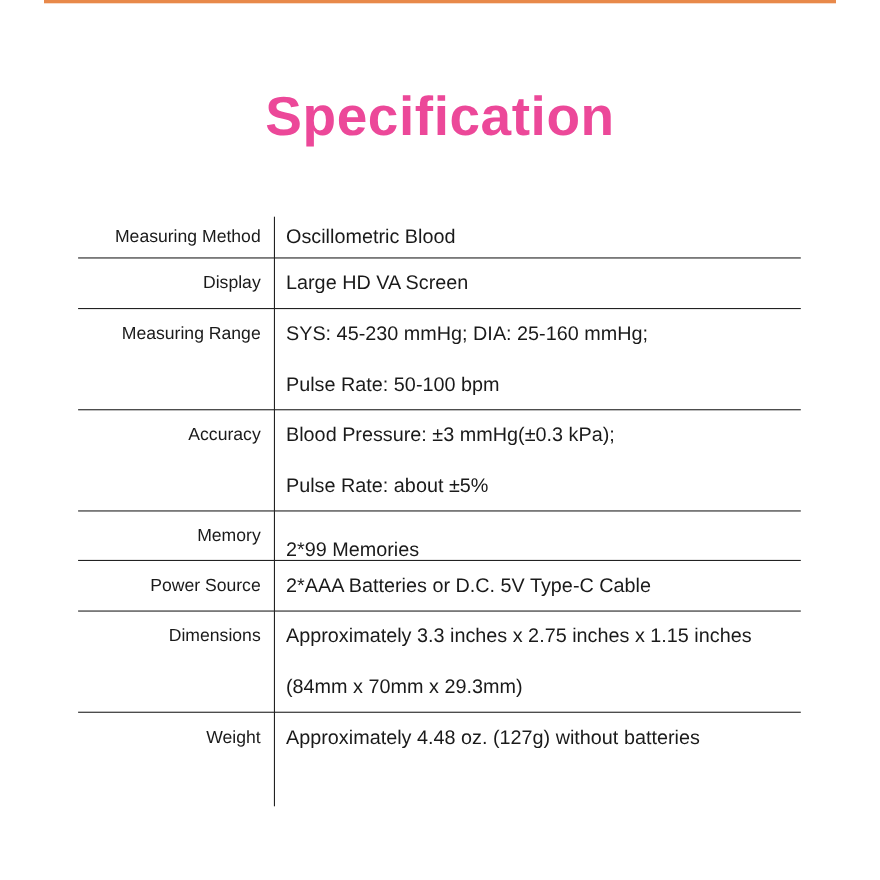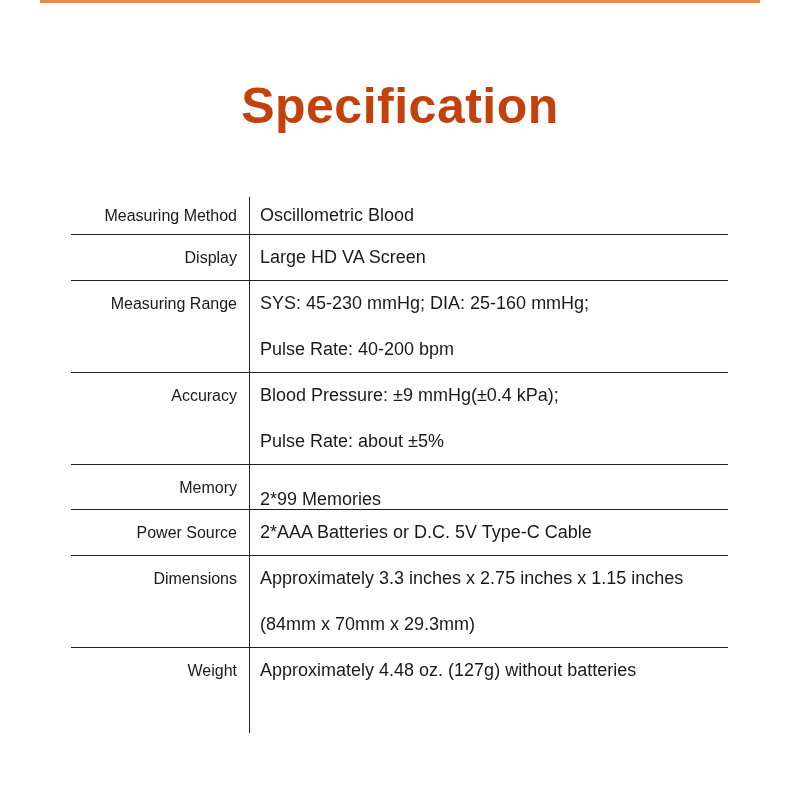--- a/index.html
+++ b/index.html
@@ -24,21 +24,21 @@
       background: #e8894a;
     }
     .title {
       position: absolute;
       left: 0;
       width: 800px;
       top: 76px;
       text-align: center;
       font-size: 50px;
       font-weight: bold;
-      color: #c2410c;
+      color: #ec4899;
       letter-spacing: 0.5px;
       line-height: 60px;
     }
     .spec-table {
       position: absolute;
       left: 71px;
       top: 197px;
       width: 657px;
     }
     .divider {
@@ -102,28 +102,28 @@
     <div class="label" style="top:0;">Display</div>
     <div class="values" style="top:0;">
       <div class="value-line">Large HD VA Screen</div>
     </div>
   </div>
 
   <div class="row" style="height:92px;">
     <div class="label" style="top:0;">Measuring Range</div>
     <div class="values" style="top:0;">
       <div class="value-line">SYS: 45-230 mmHg; DIA: 25-160 mmHg;</div>
-      <div class="value-line">Pulse Rate: 40-200 bpm</div>
+      <div class="value-line">Pulse Rate: 50-100 bpm</div>
     </div>
   </div>
 
   <div class="row" style="height:92px;">
     <div class="label" style="top:0;">Accuracy</div>
     <div class="values" style="top:0;">
-      <div class="value-line">Blood Pressure: ±9 mmHg(±0.4 kPa);</div>
+      <div class="value-line">Blood Pressure: ±3 mmHg(±0.3 kPa);</div>
       <div class="value-line">Pulse Rate: about ±5%</div>
     </div>
   </div>
 
   <div class="row" style="height:45px;">
     <div class="label" style="top:0;">Memory</div>
     <div class="values" style="top:12px;">
       <div class="value-line">2*99 Memories</div>
     </div>
   </div>

